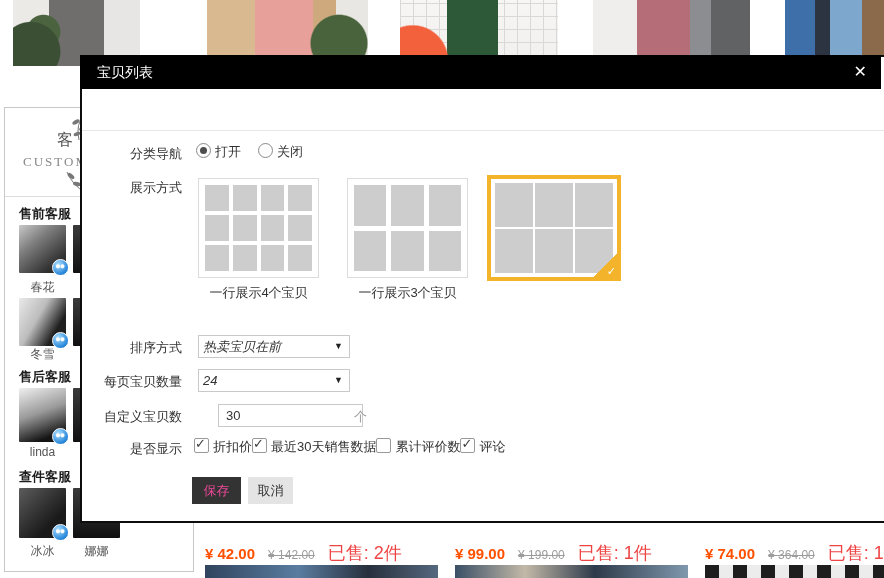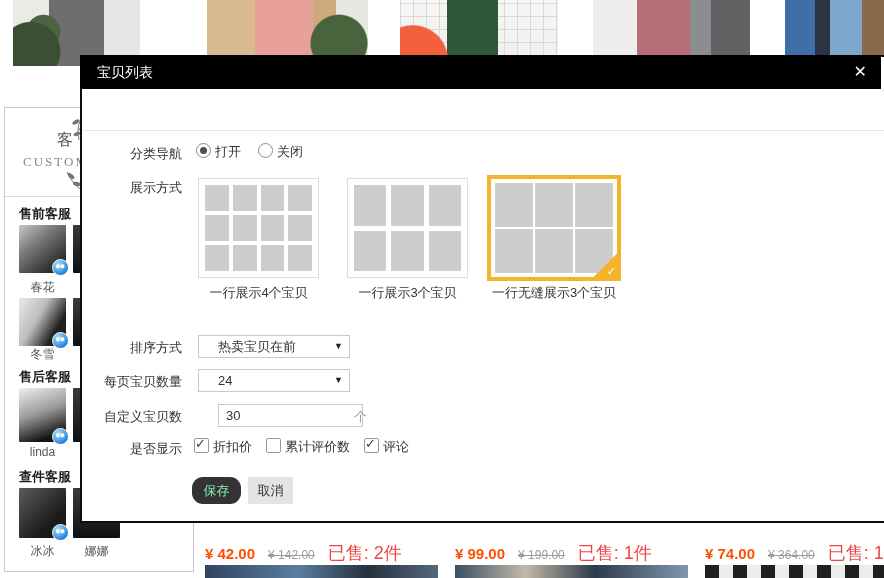--- a/index.html
+++ b/index.html
@@ -91,33 +91,33 @@
   .b3{left:405px;top:118px;width:134px;height:106px;gap:2px;padding:4px;}
   .mode-box.on{border:4px solid #f3b42c;}
   .corner{position:absolute;right:-1px;bottom:-1px;width:25px;height:25px;display:none;
           background:linear-gradient(to top left,#f3b42c 50%,rgba(0,0,0,0) 50.5%);}
   .mode-box.on .corner{display:block;}
   .corner span{position:absolute;right:2px;bottom:0px;color:#fff;font-size:11px;font-weight:bold;}
   .mode-caption{position:absolute;top:227px;text-align:center;font-size:13px;color:#333;}
   .c1{left:116px;width:121px;} .c2{left:265px;width:121px;} .c3{left:405px;width:134px;}
 
   .select{position:absolute;left:116px;width:152px;height:23px;border:1px solid #c9c9c9;background:#fff;
-          box-sizing:border-box;font-size:13px;color:#333;line-height:21px;padding-left:19px;cursor:pointer;}
+          box-sizing:border-box;font-size:13px;color:#333;line-height:21px;padding-left:4px;cursor:pointer;font-style:italic;}
   .select .arr{position:absolute;right:6px;top:0;font-size:9px;color:#222;line-height:21px;}
   .input{position:absolute;left:116px;width:145px;height:23px;border:1px solid #c9c9c9;background:#fff;
          box-sizing:border-box;font-size:13px;color:#333;line-height:21px;padding-left:7px;}
   .suffix{position:absolute;left:272px;font-size:13px;color:#999;}
 
-  .cb-row{position:absolute;top:381px;left:112px;display:flex;gap:14px;font-size:13px;color:#333;align-items:center;}
+  .cb-row{position:absolute;top:381px;left:112px;display:flex;font-size:13px;color:#333;align-items:center;}
   .cb{display:inline-block;width:13px;height:13px;border:1px solid #999;background:#fff;border-radius:2px;
       vertical-align:-2px;margin-right:4px;position:relative;}
   .cb.on::after{content:"✓";position:absolute;left:0px;top:-3px;font-size:13px;font-weight:bold;color:#3a3a3a;}
 
   .btn{position:absolute;top:420px;height:27px;font-size:13px;text-align:center;line-height:27px;cursor:pointer;}
-  .btn-save{left:110px;width:49px;background:#333;color:#86efac;border-radius:11px;}
+  .btn-save{left:110px;width:49px;background:#333;color:#ec4899;}
   .btn-cancel{left:166px;width:45px;background:#e4e4e4;color:#333;}
 
   .r-sort{top:278px;} .r-page{top:312px;} .r-custom{top:347px;margin-left:20px;}
   .lb-nav{top:88px;} .lb-mode{top:122px;} .lb-sort{top:282px;} .lb-page{top:316px;}
   .lb-custom{top:351px;} .lb-cb{top:383px;} .sfx-custom{top:351px;}
 </style>
 </head>
 <body>
 
 <div class="stage">
@@ -258,21 +258,20 @@
         <i></i>
         <i></i>
         <i></i>
         <i></i>
       <div class="corner">
           <span>✓</span>
         </div>
     </div>
     <div class="mode-caption c1">一行展示4个宝贝</div>
     <div class="mode-caption c2">一行展示3个宝贝</div>
-    <div class="mode-caption c3">一行无缝展示3个宝贝</div>
 
     <div class="flabel lb-sort">排序方式</div>
     <div class="select r-sort">
       <span>热卖宝贝在前</span>
       <span class="arr">▼</span>
     </div>
 
     <div class="flabel lb-page">每页宝贝数量</div>
     <div class="select r-page">
       <span>24</span>
@@ -282,20 +281,23 @@
     <div class="flabel lb-custom">自定义宝贝数</div>
     <div class="input r-custom">30</div>
     <div class="suffix sfx-custom">个</div>
 
     <div class="flabel lb-cb">是否显示</div>
     <div class="cb-row">
       <label>
         <span class="cb on"></span><span>折扣价</span>
       </label>
       <label>
+        <span class="cb on"></span><span>最近30天销售数据</span>
+      </label>
+      <label>
         <span class="cb"></span><span>累计评价数</span>
       </label>
       <label>
         <span class="cb on"></span><span>评论</span>
       </label>
     </div>
 
     <div class="btn btn-save">保存</div>
     <div class="btn btn-cancel">取消</div>
   </div>

